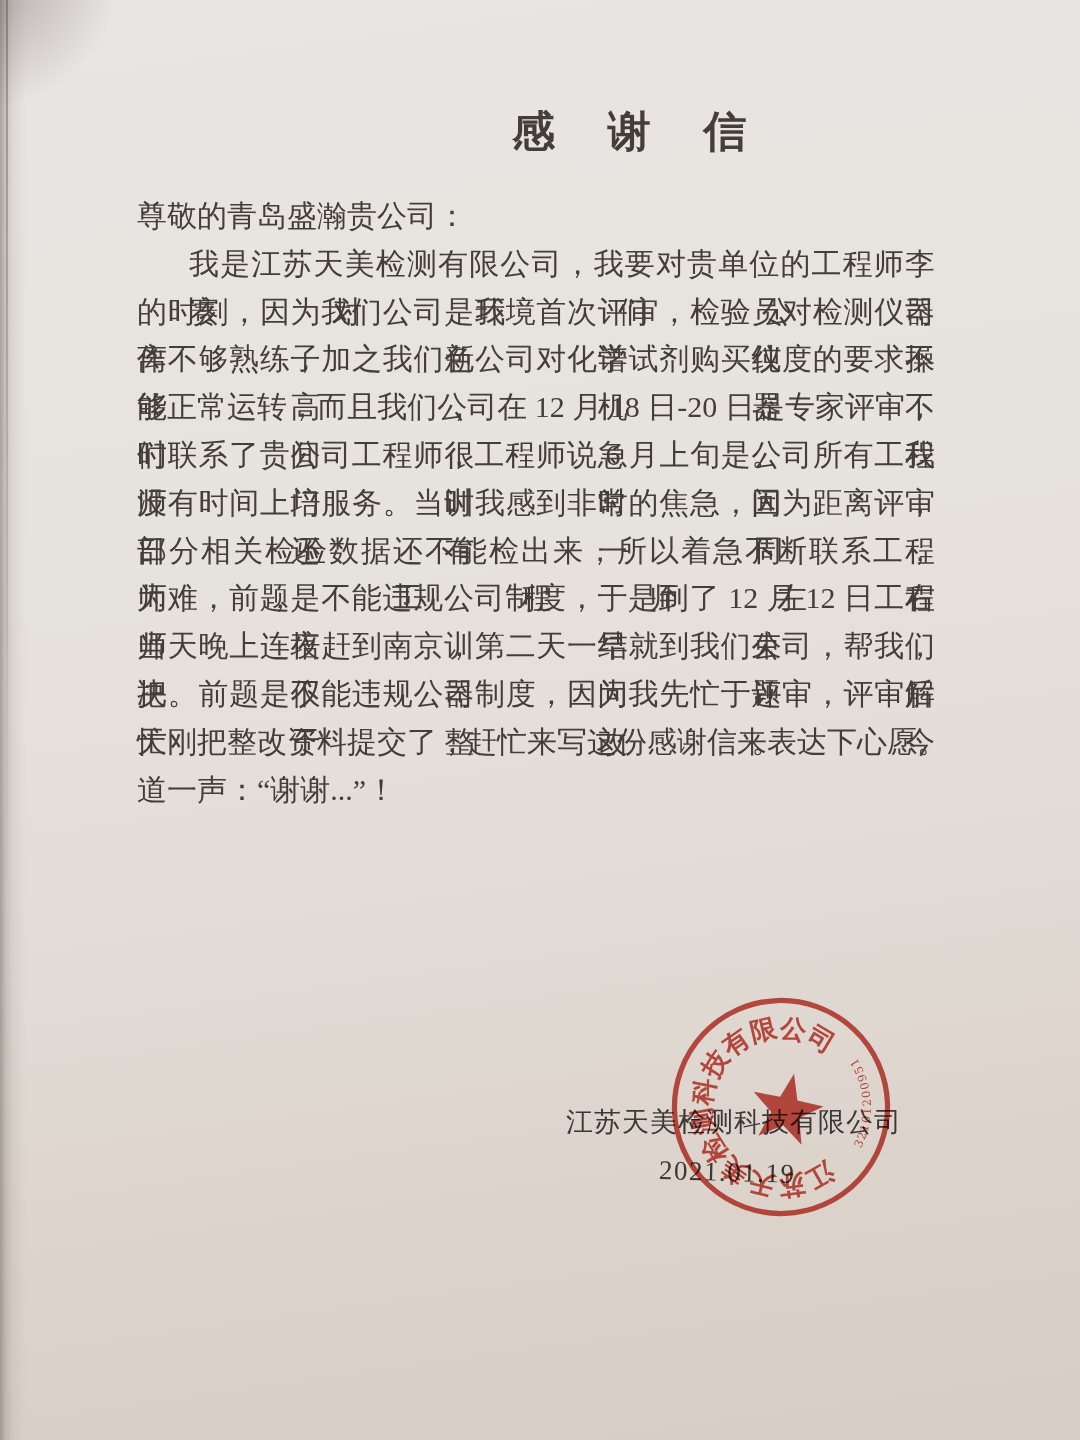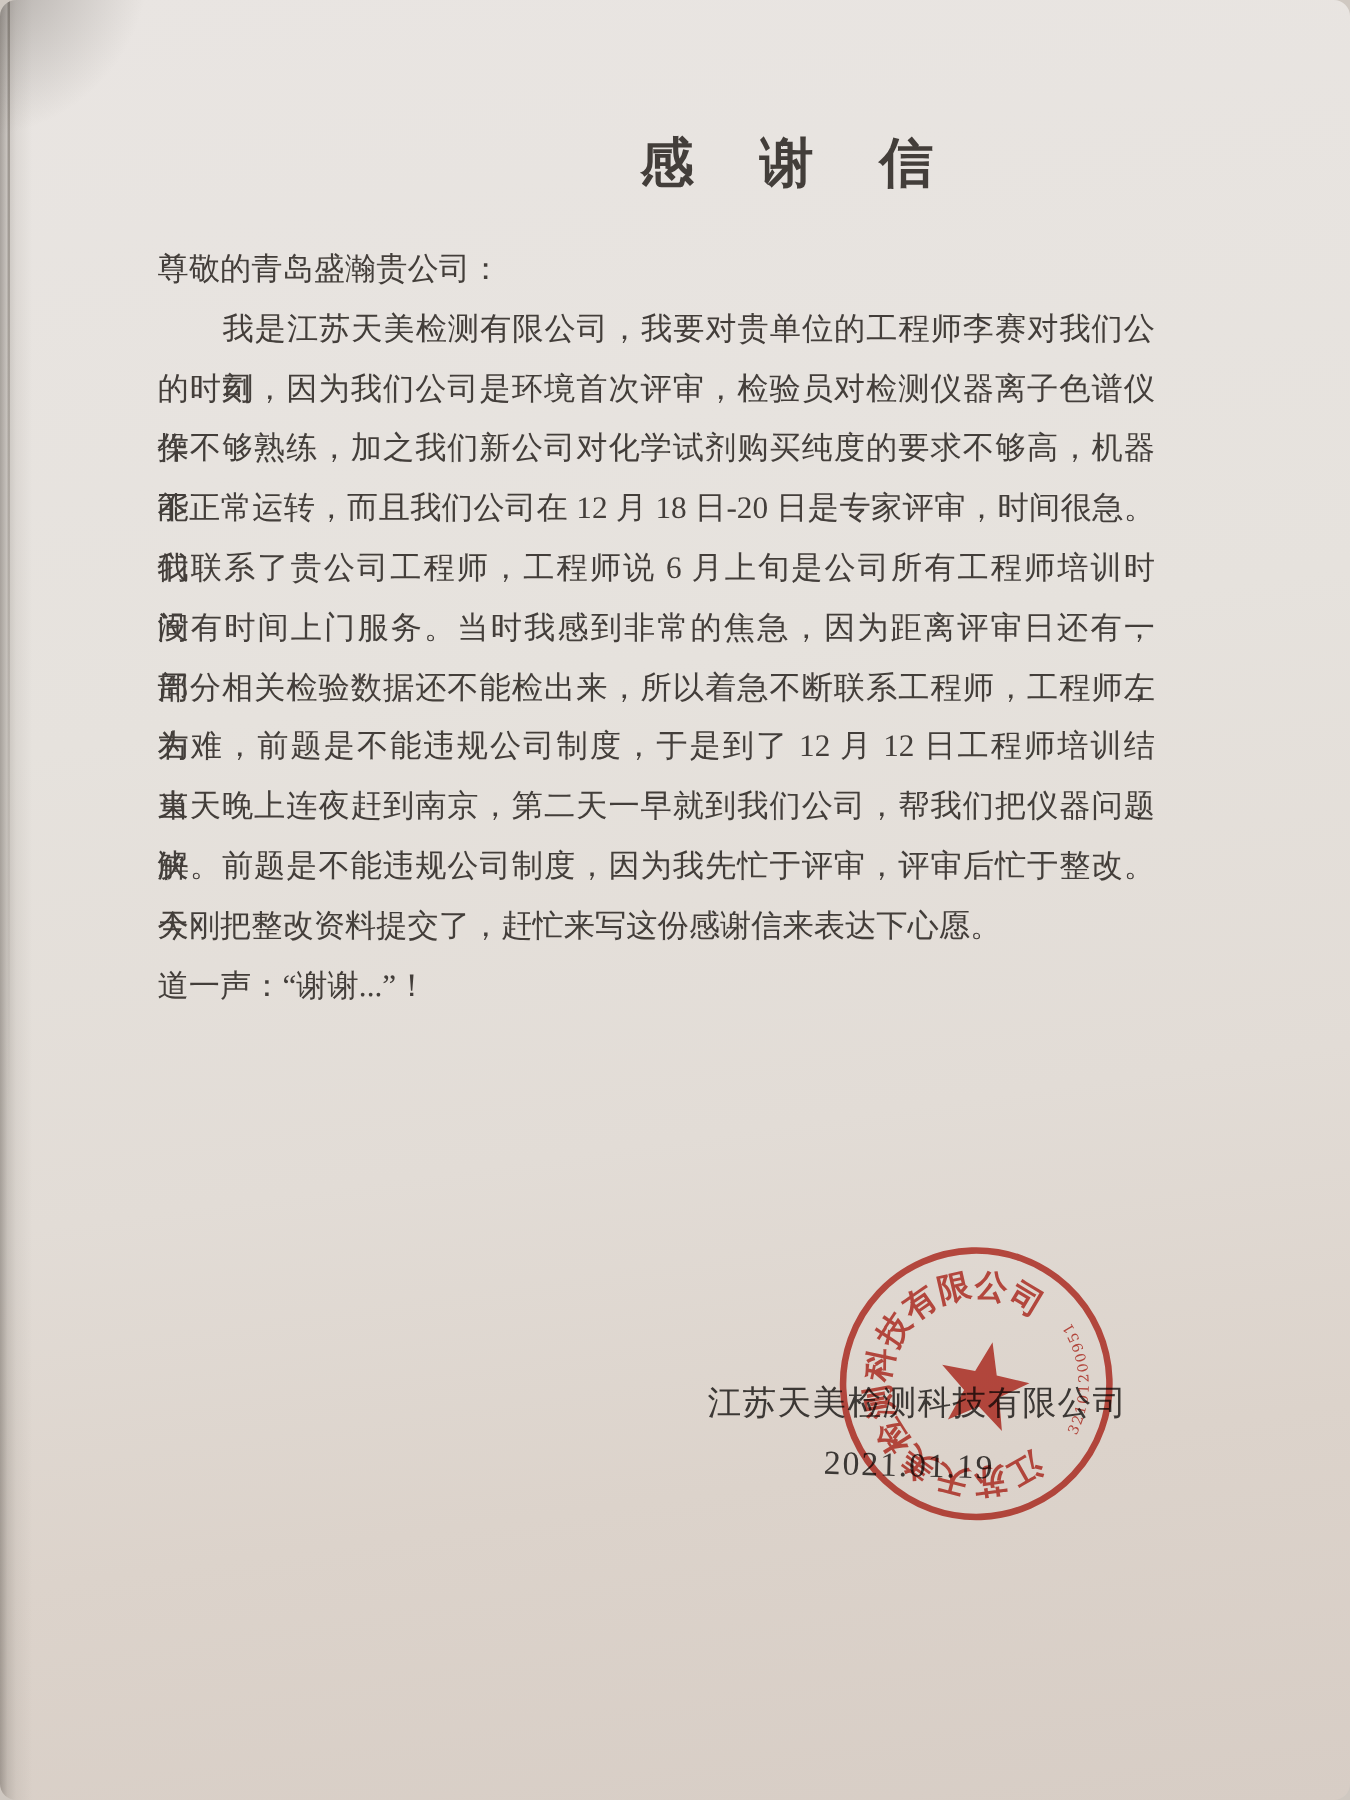--- a/index.html
+++ b/index.html
@@ -15,21 +15,20 @@
     position:relative;
     width:1080px;height:1440px;
     overflow:hidden;
     background:
       linear-gradient(172deg,
         var(--paper-top) 0%,
         var(--paper-mid) 38%,
         #e2dcd6 62%,
         #dcd3cb 80%,
         var(--paper-bottom) 100%);
-    border-radius: 13px;
   }
   
   .left-edge{
     position:absolute;left:0;top:0;width:26px;height:100%;
     background:linear-gradient(90deg,
       rgba(104,97,90,.50) 0px,
       rgba(128,121,113,.28) 6px,
       rgba(150,143,135,.14) 13px,
       rgba(160,153,145,0) 26px);
     pointer-events:none;
@@ -49,22 +48,22 @@
     pointer-events:none;
   }
 
   .title{
     position:absolute;left:512px;top:107px;
     font-size:43px;line-height:50px;letter-spacing:21px;
     font-weight:600;color:var(--ink);white-space:nowrap;
   }
 
   .letter-body{
-    position:absolute;left:126px;top:192px;width:798px;
-    font-size:25px;color:var(--ink);
+    position:absolute;left:137px;top:192px;width:798px;
+    font-size:30px;color:var(--ink);
   }
   .line{
     height:47.8px;line-height:47.8px;
     white-space:nowrap;
     text-align:left;
   }
   .line.jl{
     white-space:normal;
     text-align:justify;
     text-align-last:justify;

